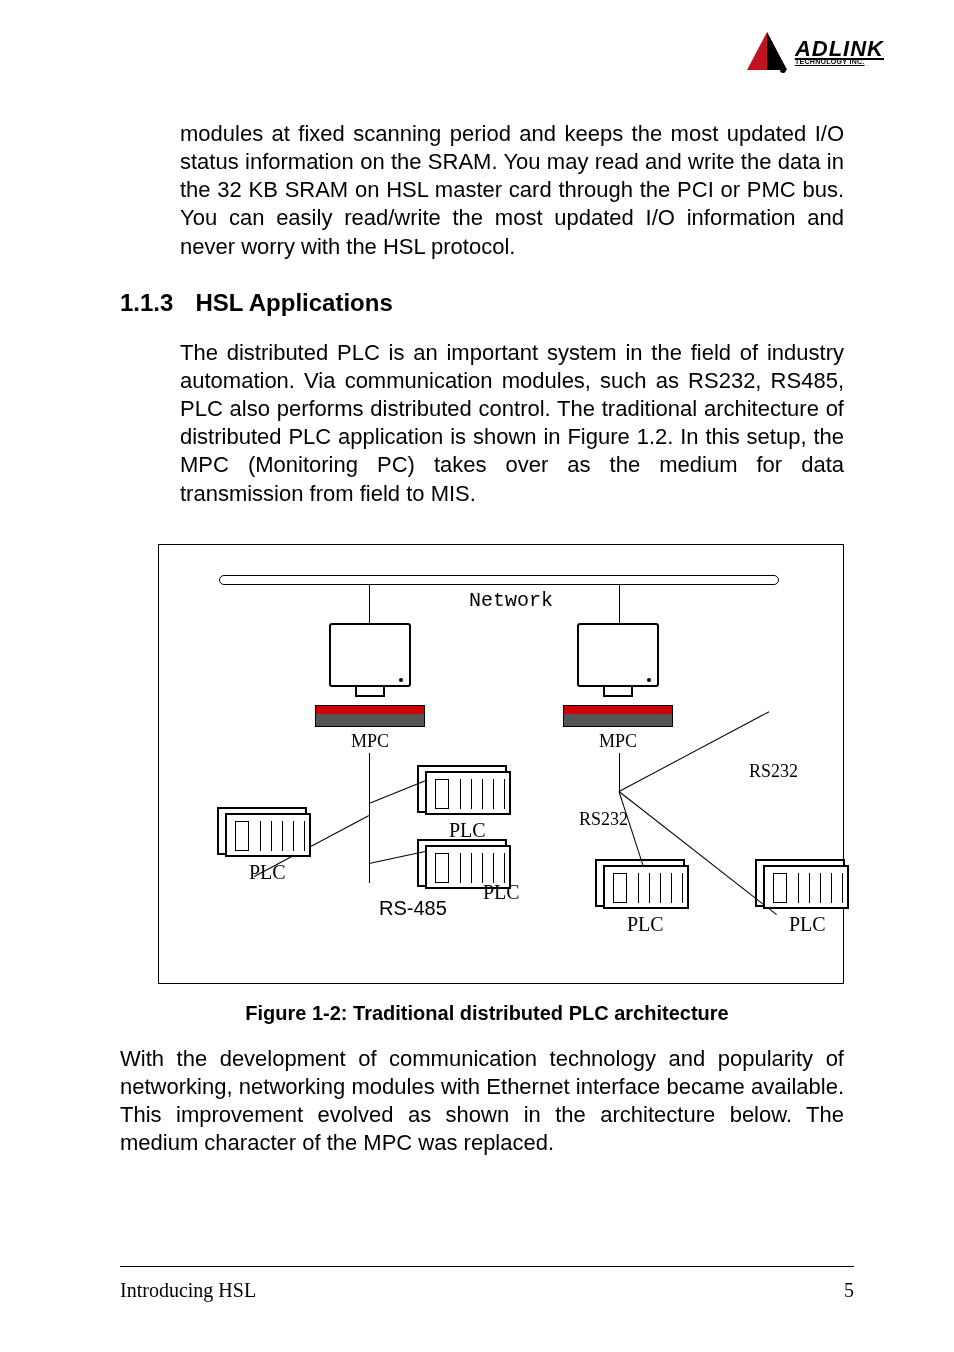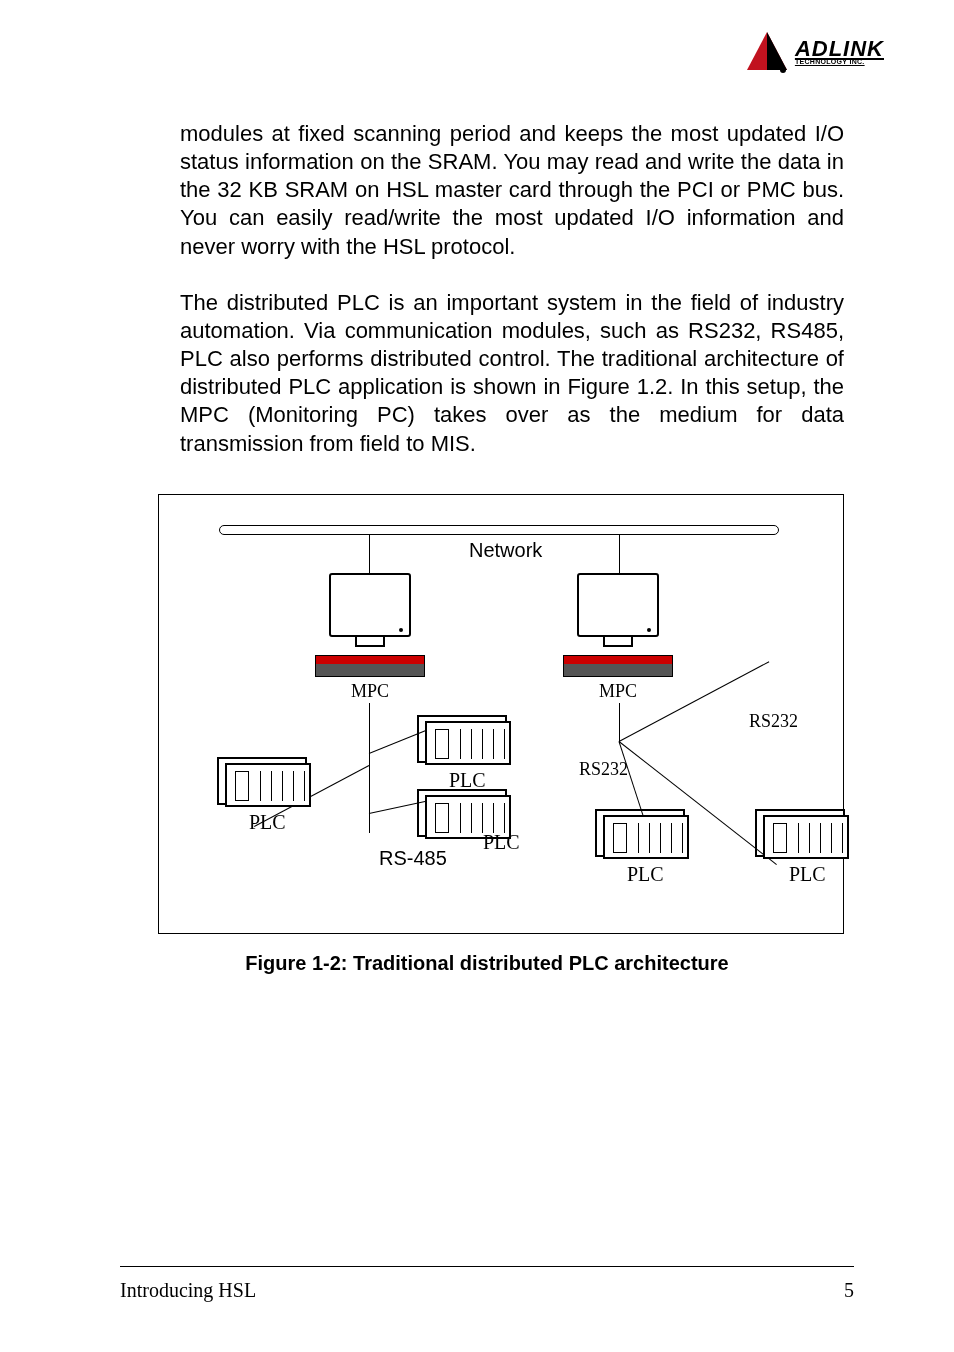--- a/index.html
+++ b/index.html
@@ -104,21 +104,21 @@
   }
   
   .net-bar {
     position: absolute;
     left: 60px; top: 30px;
     width: 560px; height: 10px;
     border: 1.5px solid #000;
     border-radius: 6px;
     background: #fff;
   }
-  .net-label { position: absolute; left: 310px; top: 44px; font-family: Liberation Sans, sans-serif; font-size: 20px; }
+  .net-label { position: absolute; left: 310px; top: 44px; font-family: Liberation Mono, monospace; font-size: 20px; }
   .vline { position: absolute; width: 0; border-left: 1.5px solid #000; }
   .vline.a { left: 210px; top: 40px; height: 38px; }
   .vline.b { left: 460px; top: 40px; height: 38px; }
   .monitor {
     position: absolute;
     width: 82px; height: 64px;
     border: 2px solid #000;
     border-radius: 3px;
     background: #fff;
   }
@@ -196,20 +196,23 @@
   <div class="logo-text">
     <span class="logo-main">ADLINK</span>
     <span class="logo-sub">TECHNOLOGY INC.</span>
   </div>
 </div>
 
 <div class="content">
 
   <p class="para para-indent">modules at fixed scanning period and keeps the most updated I/O status information on the SRAM. You may read and write the data in the 32 KB SRAM on HSL master card through the PCI or PMC bus. You can easily read/write the most updated I/O information and never worry with the HSL protocol.</p>
 
+  <div class="h3">
+    <span class="h3-num">1.1.3</span><span>HSL Applications</span>
+  </div>
 
 
   <p class="para para-indent">The distributed PLC is an important system in the field of industry automation. Via communication modules, such as RS232, RS485, PLC also performs distributed control. The traditional architecture of distributed PLC application is shown in Figure 1.2. In this setup, the MPC (Monitoring PC) takes over as the medium for data transmission from field to MIS.</p>
 
   <div class="figure-box">
     <div class="net-bar"></div>
     <div class="net-label">Network</div>
     <div class="vline a"></div>
     <div class="vline b"></div>
 
@@ -299,20 +302,21 @@
       </div>
     <div class="plc-lbl pl5">PLC</div>
 
     <div class="rs232a">RS232</div>
     <div class="rs232b">RS232</div>
     <div class="rs485">RS-485</div>
   </div>
 
   <div class="fig-caption">Figure 1-2: Traditional distributed PLC architecture</div>
 
+  <p class="para" style="margin-left:0;margin-right:10px;">With the development of communication technology and popularity of networking, networking modules with Ethernet interface became available. This improvement evolved as shown in the architecture below. The medium character of the MPC was replaced.</p>
 
 </div>
 
 <div class="footer">
   <hr class="footer-line">
   <div class="footer-row">
     <span>Introducing HSL</span>
     <span>5</span>
   </div>
 </div>

